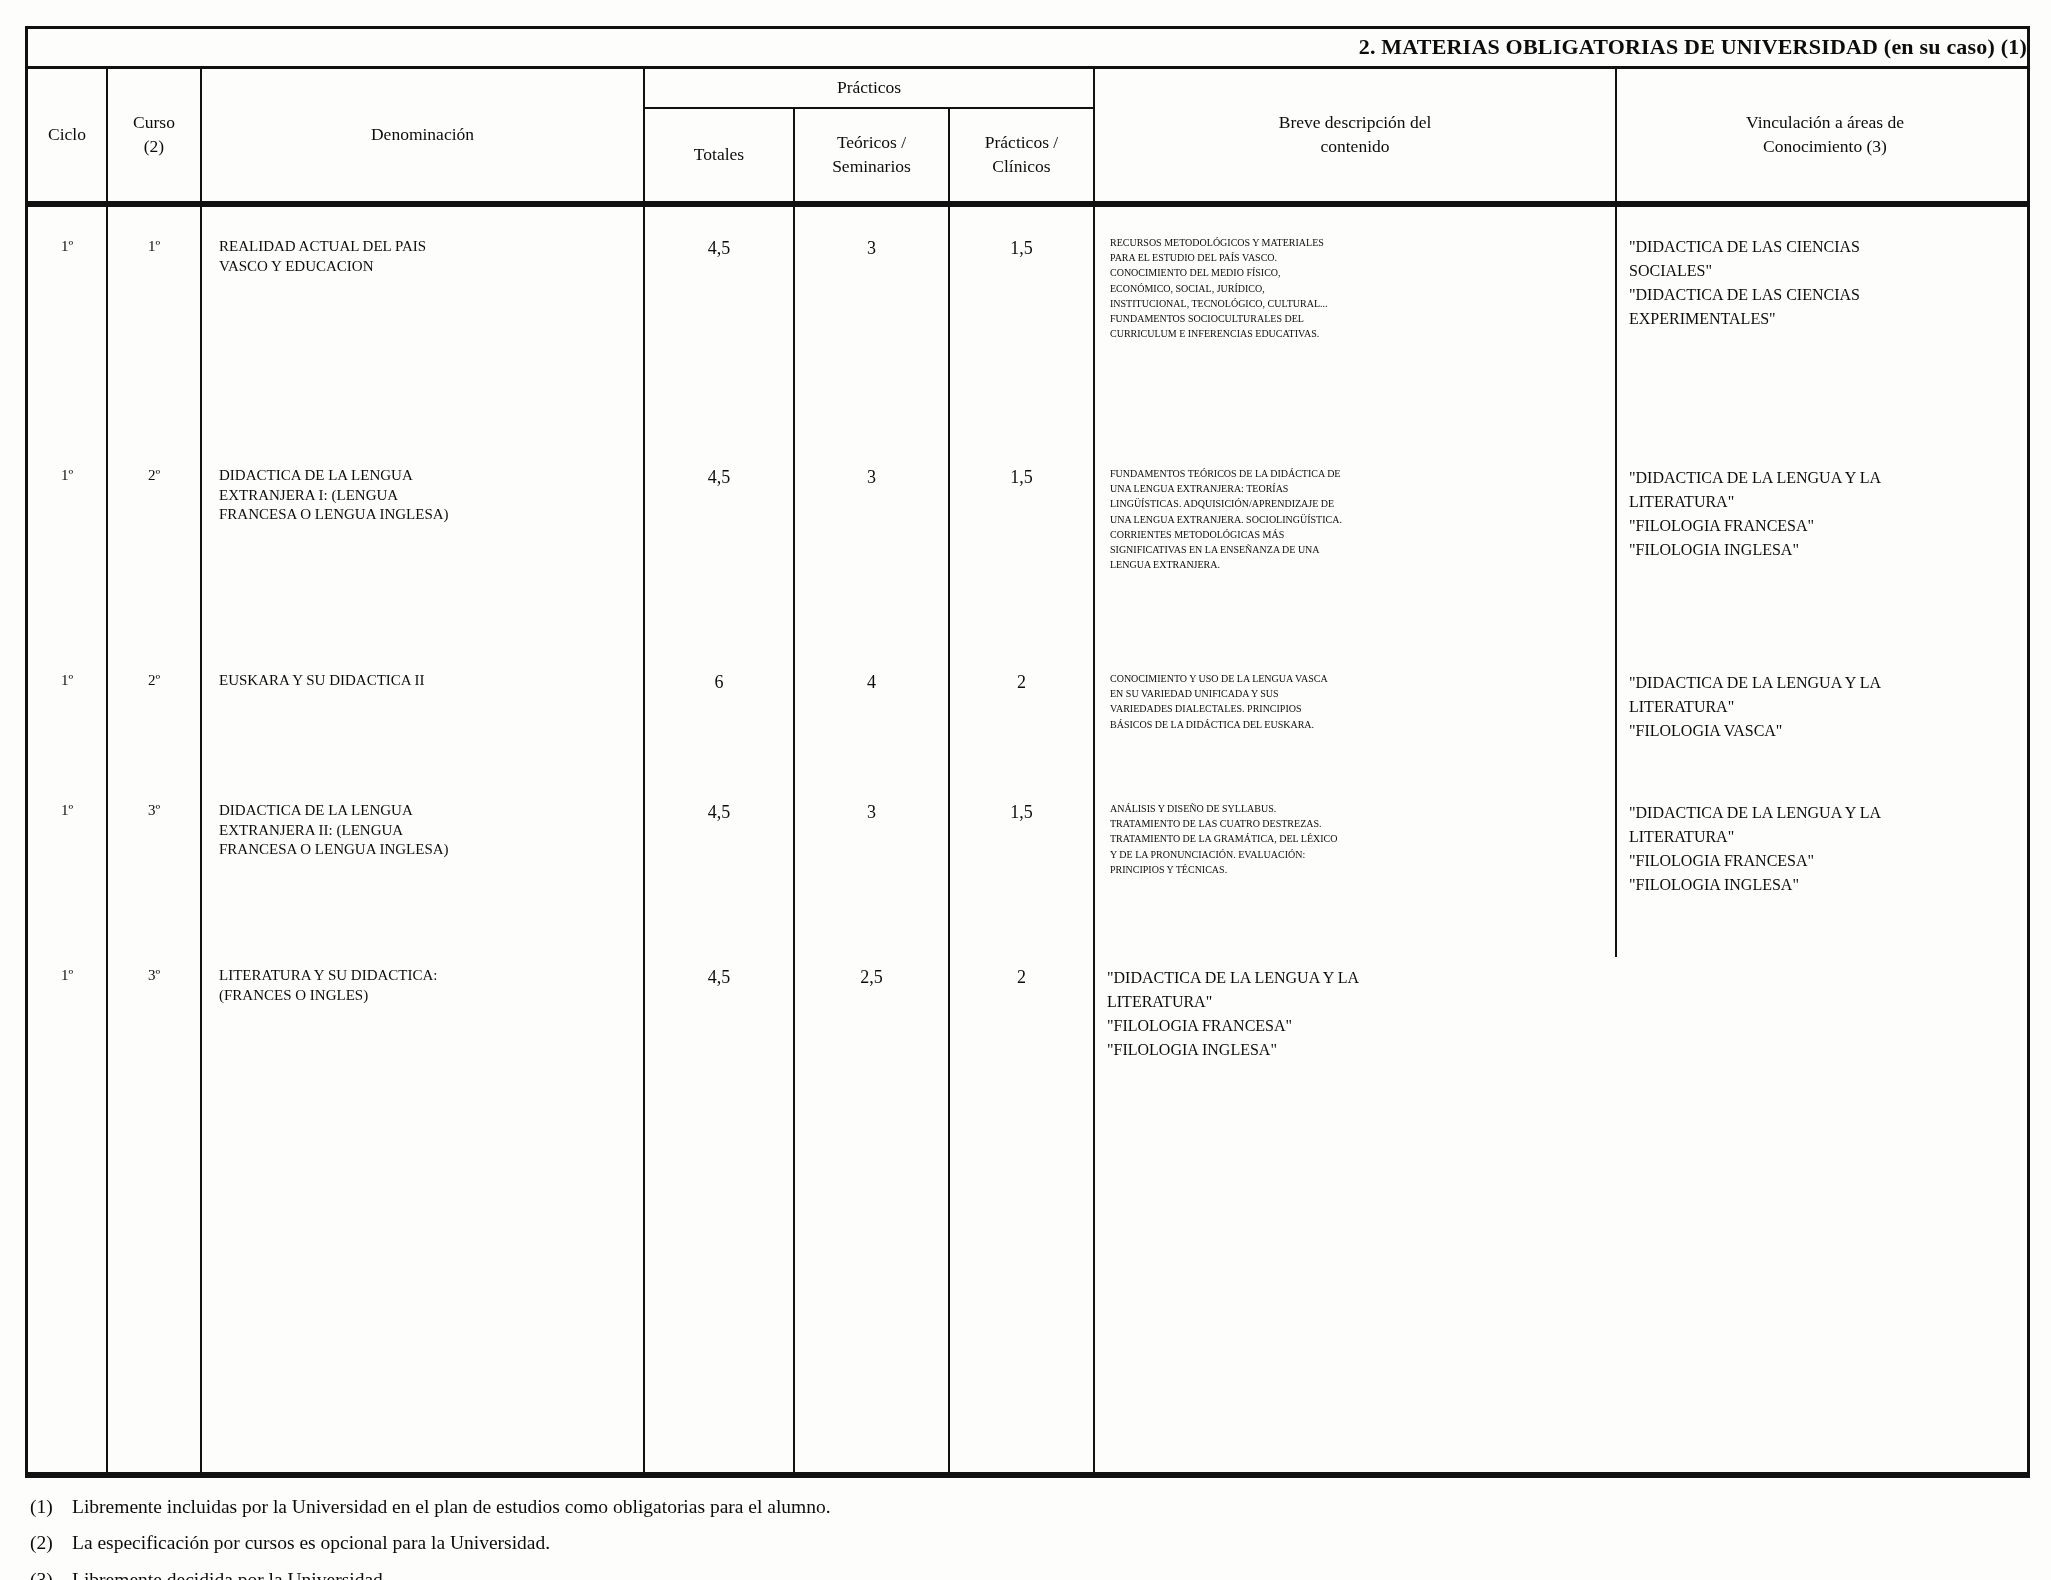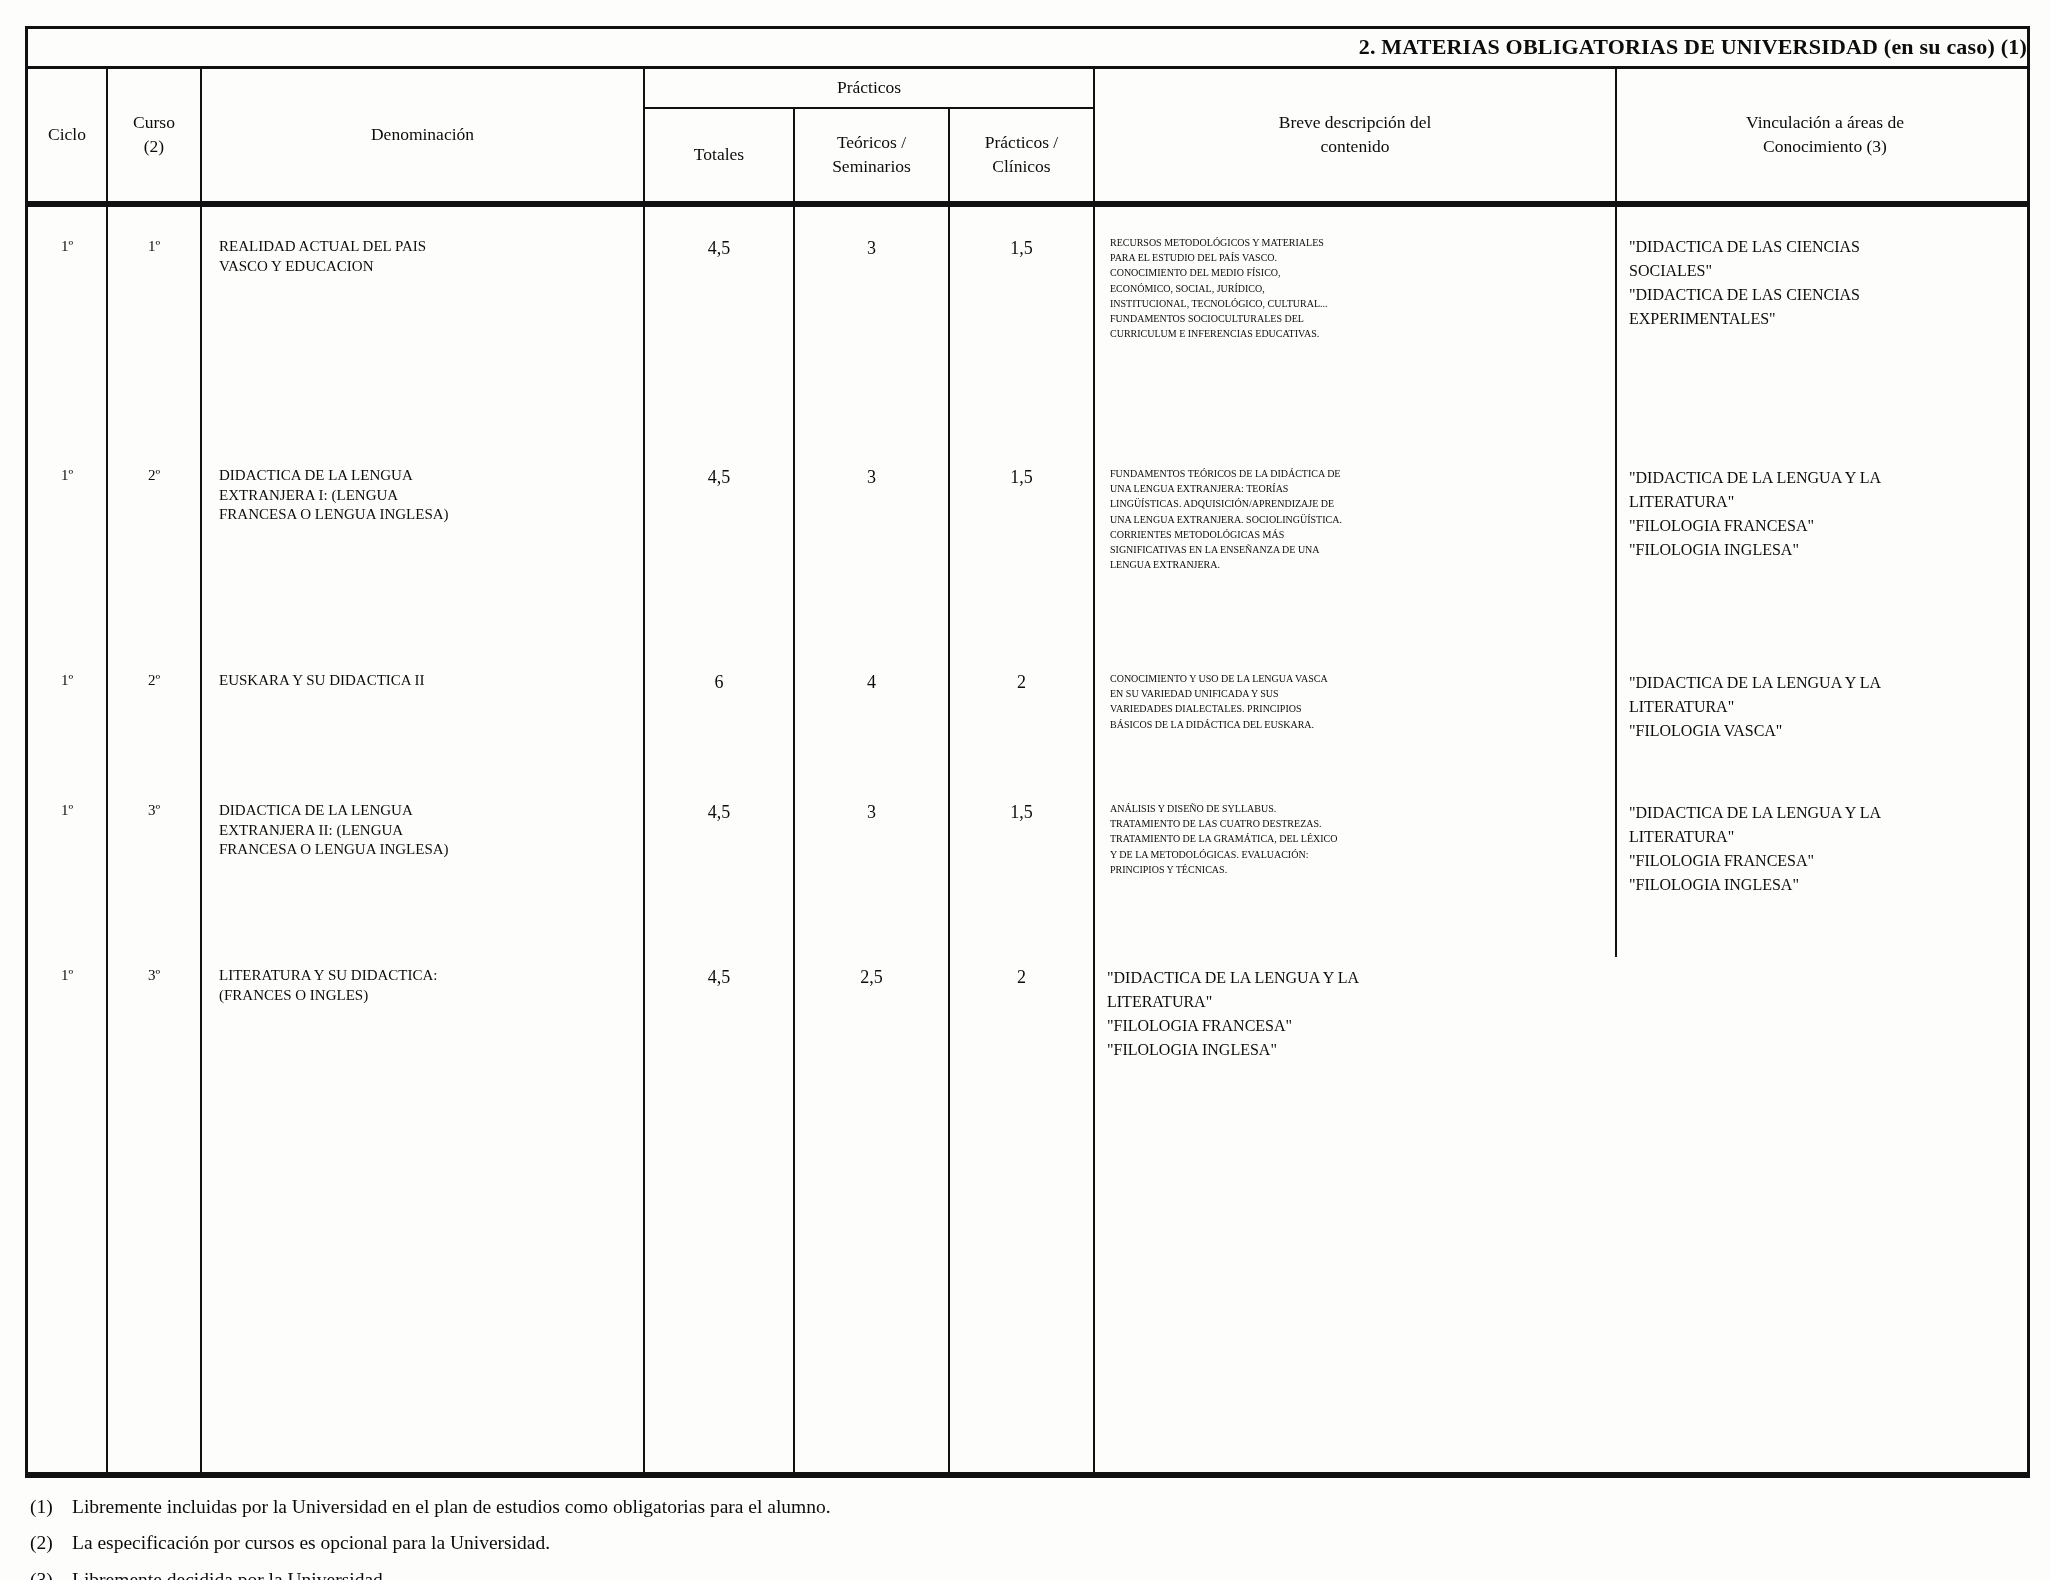--- a/index.html
+++ b/index.html
@@ -124,21 +124,21 @@
       <div class="cell c-center bl" style="grid-row:4">3º</div>
       <div class="cell c-denom bl" style="grid-row:4">DIDACTICA DE LA LENGUA
 EXTRANJERA II: (LENGUA
 FRANCESA O LENGUA INGLESA)</div>
       <div class="cell c-center num bl" style="grid-row:4">4,5</div>
       <div class="cell c-center num bl" style="grid-row:4">3</div>
       <div class="cell c-center num bl" style="grid-row:4">1,5</div>
       <div class="cell c-desc bl" style="grid-row:4">ANÁLISIS Y DISEÑO DE SYLLABUS.
 TRATAMIENTO DE LAS CUATRO DESTREZAS.
 TRATAMIENTO DE LA GRAMÁTICA, DEL LÉXICO
-Y DE LA METODOLÓGICAS. EVALUACIÓN:
+Y DE LA PRONUNCIACIÓN. EVALUACIÓN:
 PRINCIPIOS Y TÉCNICAS.</div>
       <div class="cell c-vinc bl" style="grid-row:4">"DIDACTICA DE LA LENGUA Y LA
 LITERATURA"
 "FILOLOGIA FRANCESA"
 "FILOLOGIA INGLESA"</div>
 
       <div class="cell c-center" style="grid-row:5">1º</div>
       <div class="cell c-center bl" style="grid-row:5">3º</div>
       <div class="cell c-denom bl" style="grid-row:5">LITERATURA Y SU DIDACTICA:
 (FRANCES O INGLES)</div>

